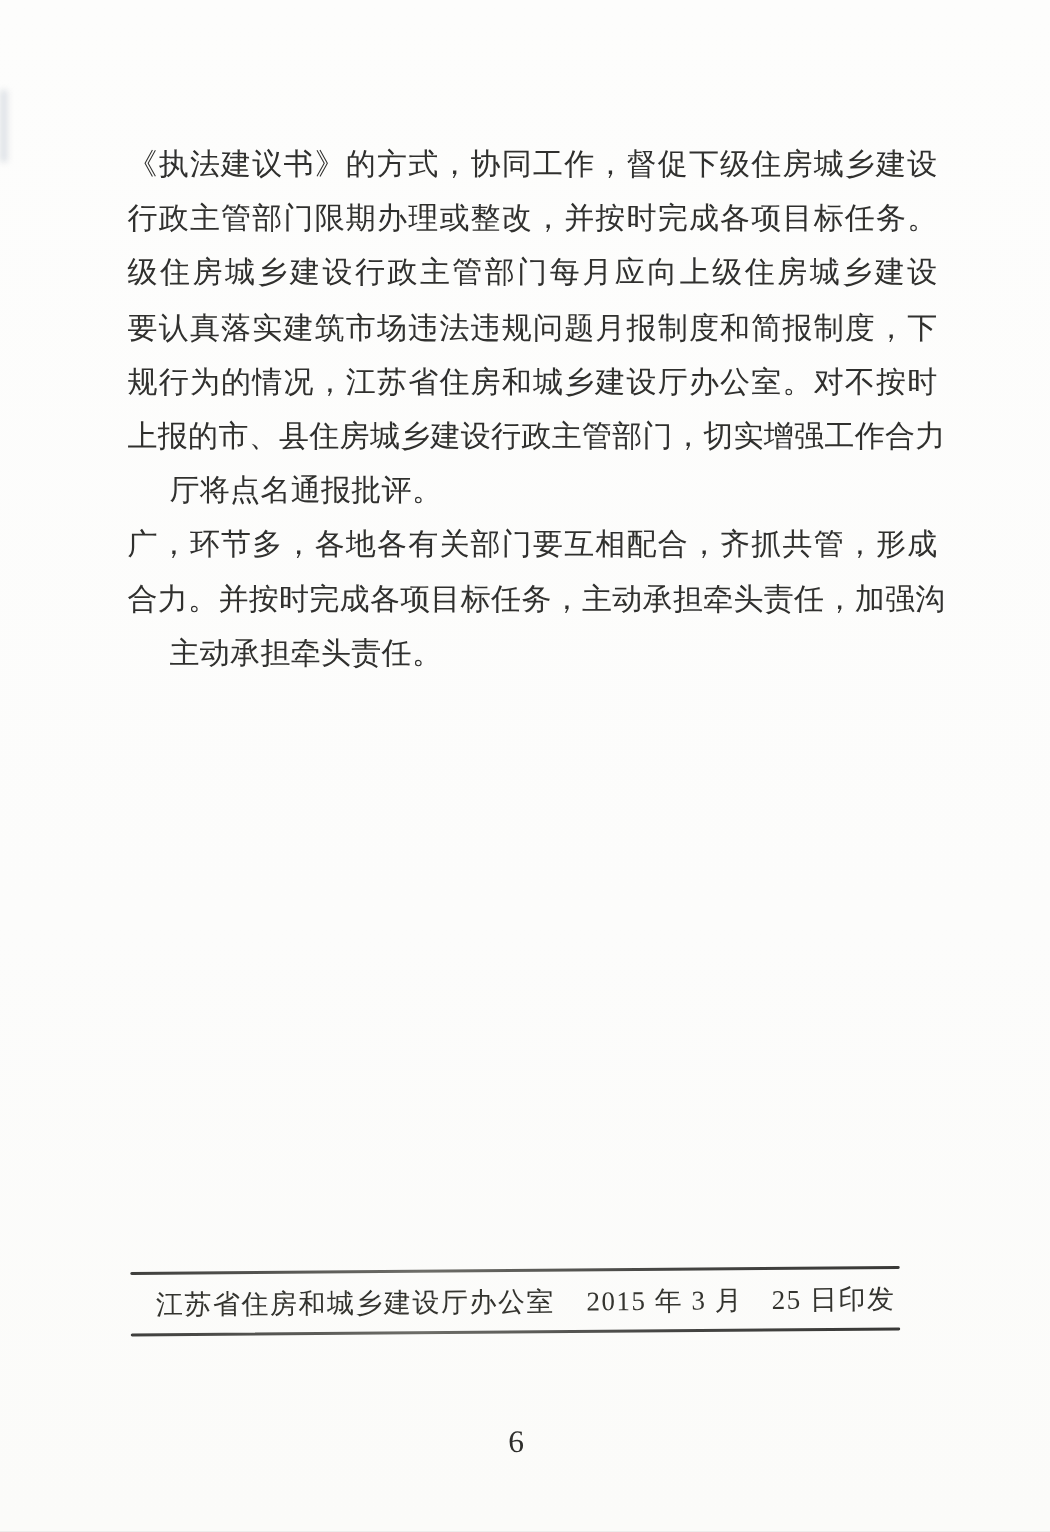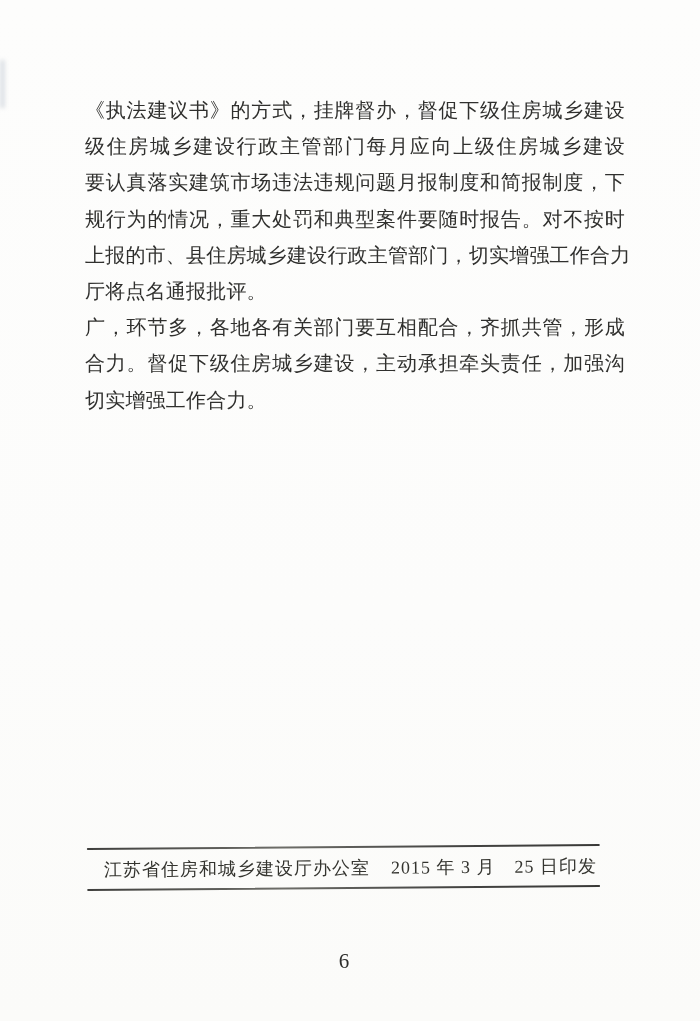--- a/index.html
+++ b/index.html
@@ -39,20 +39,21 @@
   }
   .line {
     height: 36.2px;
     white-space: nowrap;
     text-align: justify;
     text-align-last: justify;
     text-justify: inter-character;
   }
   .line.last {
     text-align-last: left;
+    margin-left: 28px;
   }
   .line.indent {
     text-indent: 2.05em;
   }
   .lead-bold {
     font-family: "Liberation Sans", "DejaVu Sans", sans-serif;
     font-weight: 700;
     color: #272725;
   }
   
@@ -94,29 +95,30 @@
   }
 </style>
 </head>
 <body>
 
 <div class="page">
 
   <div class="scan-smudge"></div>
 
   <div class="doc-body" id="docBody">
-      <div class="line">《执法建议书》的方式，挂牌督办，督促下级住房城乡建设</div>
+      <div class="line">《执法建议书》的方式，协同工作，督促下级住房城乡建设</div>
+      <div class="line">行政主管部门限期办理或整改，并按时完成各项目标任务。</div>
       <div class="line">级住房城乡建设行政主管部门每月应向上级住房城乡建设</div>
       <div class="line">要认真落实建筑市场违法违规问题月报制度和简报制度，下</div>
-      <div class="line">规行为的情况，重大处罚和典型案件要随时报告。对不按时</div>
+      <div class="line">规行为的情况，江苏省住房和城乡建设厅办公室。对不按时</div>
       <div class="line">上报的市、县住房城乡建设行政主管部门，切实增强工作合力</div>
       <div class="line last">厅将点名通报批评。</div>
       <div class="line">广，环节多，各地各有关部门要互相配合，齐抓共管，形成</div>
-      <div class="line">合力。督促下级住房城乡建设，主动承担牵头责任，加强沟</div>
-      <div class="line last">切实增强工作合力。</div>
+      <div class="line">合力。并按时完成各项目标任务，主动承担牵头责任，加强沟</div>
+      <div class="line last">主动承担牵头责任。</div>
     </div>
 
   <div class="footer">
     <div class="rule"></div>
     <div class="footer-row">
       <span class="issuer">江苏省住房和城乡建设厅办公室</span>
       <span class="date">2015 年 3 月　25 日印发</span>
     </div>
     <div class="rule"></div>
   </div>

